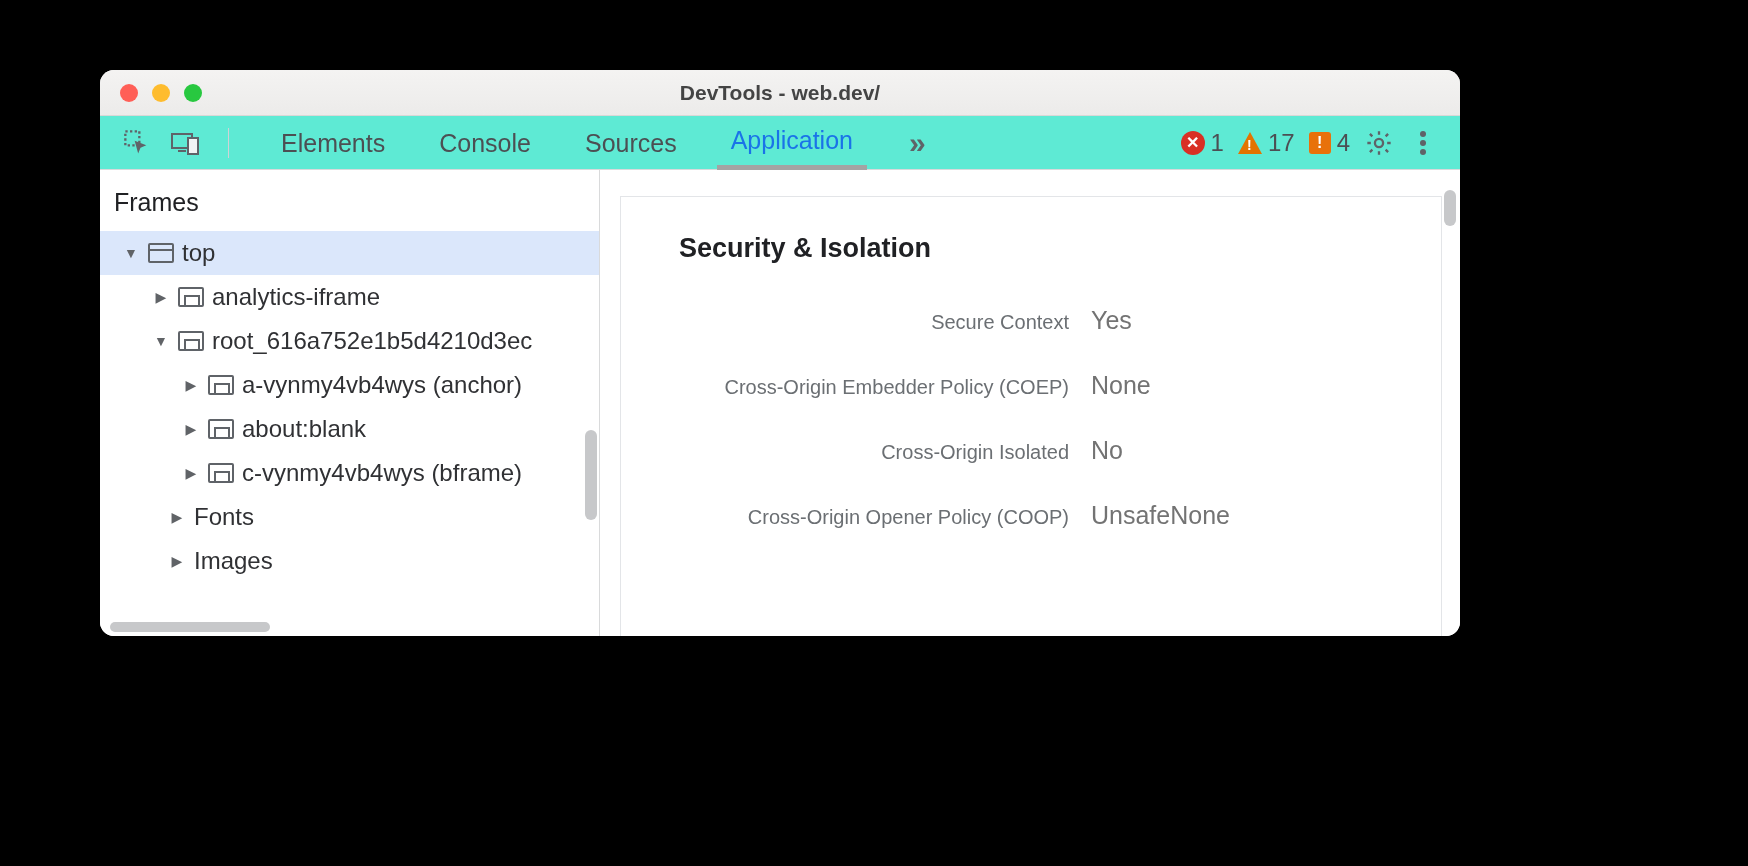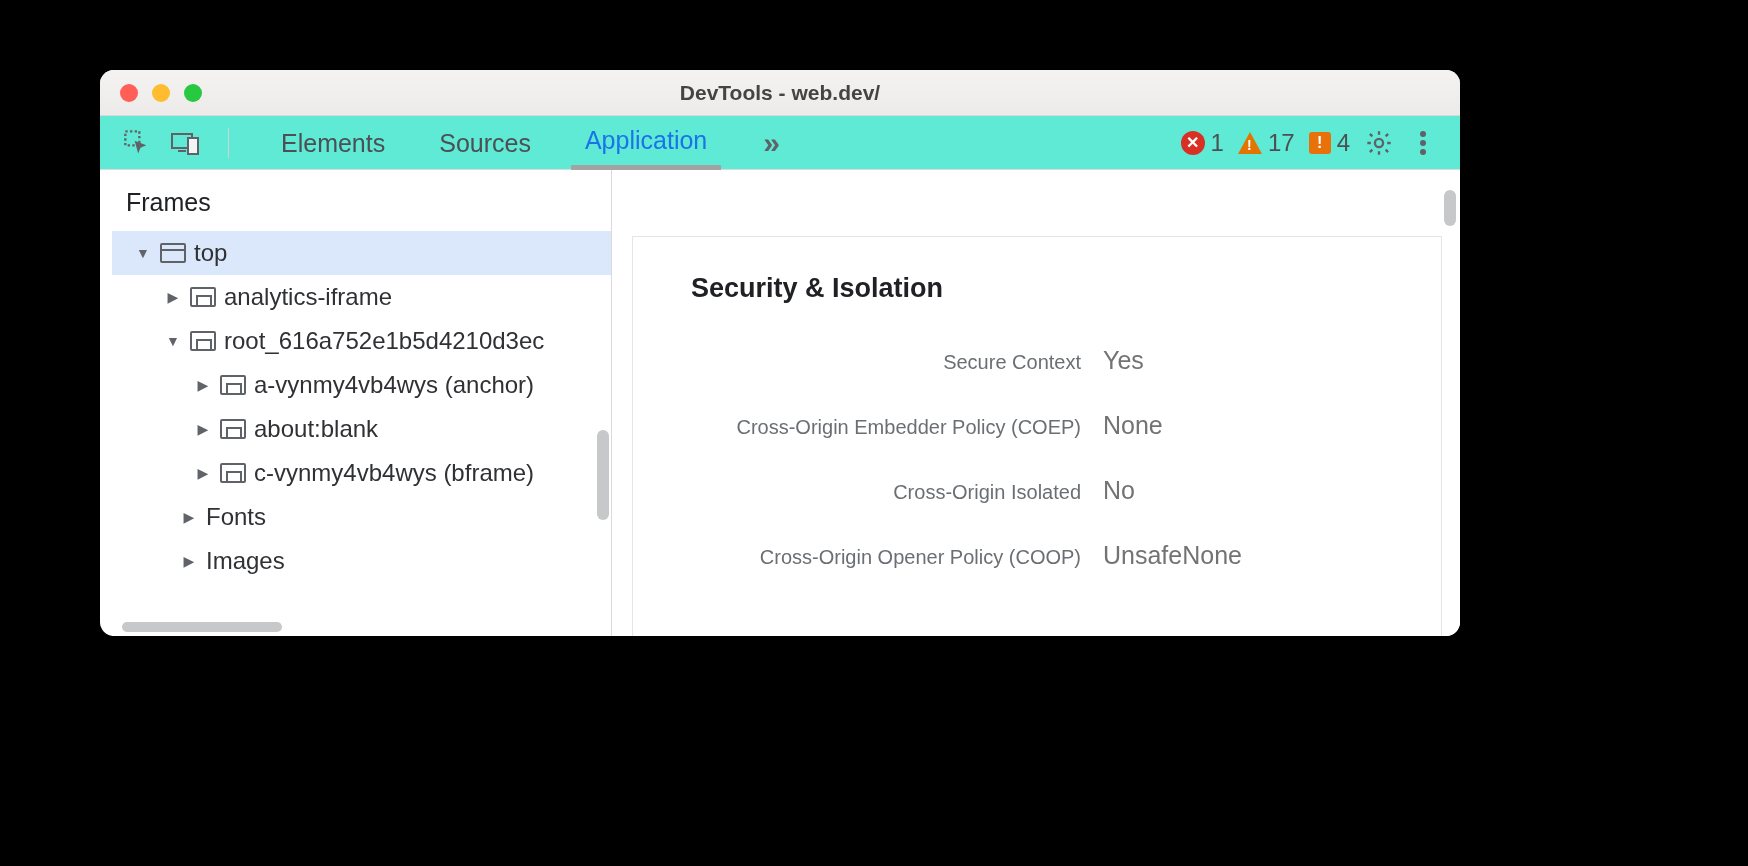--- a/index.html
+++ b/index.html
@@ -52,37 +52,37 @@
   .tb-right { margin-left: auto; display: flex; align-items: center; gap: 14px; padding-right: 22px; }
   .count-chip { display: inline-flex; align-items: center; gap: 6px; font-size: 24px; color: #4c4f53; }
   .badge { width: 24px; height: 24px; border-radius: 50%; display: inline-flex; align-items: center; justify-content: center; color: #fff; font-size: 16px; font-weight: 700; }
   .badge.err { background: #d93025; }
   .warn-tri { width: 0; height: 0; border-left: 12px solid transparent; border-right: 12px solid transparent; border-bottom: 22px solid #e37400; position: relative; }
   .warn-tri::after { content: "!"; position: absolute; left: -3px; top: 5px; color: #fff; font-size: 14px; font-weight: 700; }
   .issue-sq { width: 22px; height: 22px; background: #e8710a; display: inline-flex; align-items: center; justify-content: center; color: #fff; font-size: 16px; font-weight: 700; border-radius: 3px; }
   .gear, .kebab { width: 30px; height: 30px; display:inline-flex; align-items:center; justify-content:center; color:#5f6368; cursor:pointer; }
   .kebab svg circle { fill: #5f6368; }
   
-  .body { flex: 1 1 auto; display: flex; min-height: 0; padding-left: 12px; }
+  .body { flex: 1 1 auto; display: flex; min-height: 0; }
   .sidebar { width: 500px; border-right: 1px solid #d9dadb; display: flex; flex-direction: column; position: relative; background:#fff; overflow:hidden; }
   .sidebar-title { font-size: 25px; color: #202124; padding: 18px 14px 14px; }
   .tree { font-size: 24px; color: #303134; overflow: hidden; white-space: nowrap; flex:1; }
   .row { display: flex; align-items: center; height: 44px; gap: 8px; padding-right: 10px; cursor: pointer; }
   .row.selected { background: #dbe7fb; }
   .carets { display:inline-flex; align-items:center; justify-content:center; color:#606367; font-size:14px; width:18px; }
   .frame-icon { width: 26px; height: 20px; border: 2px solid #5f6368; border-radius: 2px; position: relative; flex:0 0 auto; }
   .frame-icon::before { content:""; position:absolute; left:0; right:0; top:4px; height:2px; background:#5f6368; }
   .iframe-icon { width: 26px; height: 20px; border: 2px solid #5f6368; border-radius: 2px; position: relative; flex:0 0 auto; }
   .iframe-icon::after { content:""; position:absolute; left:4px; top:6px; width:12px; height:8px; border:2px solid #5f6368; }
   .lbl { overflow: hidden; text-overflow: clip; }
   .sb-scroll-v { position: absolute; right: 2px; top: 260px; width: 12px; height: 90px; background: #c7c8ca; border-radius: 6px; }
   .sb-scroll-h { position: absolute; left: 10px; bottom: 4px; width: 160px; height: 10px; background: #c7c8ca; border-radius: 5px; }
   
   .main { flex: 1; position: relative; background:#fff; }
-  .main-inner { position:absolute; left:20px; right:18px; top:26px; bottom:0; border:1px solid #e3e5e8; border-bottom:none; background:#fff;margin-top:40px; }
+  .main-inner { position:absolute; left:20px; right:18px; top:26px; bottom:0; border:1px solid #e3e5e8; border-bottom:none; background:#fff; }
   .section-h { font-size: 27px; font-weight: 700; color: #202124; padding: 36px 0 24px 58px; }
   .kv { display:flex; align-items: baseline; padding: 18px 0; }
   .kv .k { width: 470px; text-align: right; color: #6b6f73; font-size: 20px; padding-right: 22px; }
   .kv .v { color: #737373; font-size: 25px; }
   .main-scroll { position:absolute; right:4px; top:20px; width:12px; height:36px; background:#c7c8ca; border-radius:6px; }
 </style>
 </head>
 <body>
 
 <div class="window">
@@ -108,20 +108,21 @@
         <svg width="30" height="26" viewBox="0 0 30 26" fill="none" stroke="#5f6368" stroke-width="2">
           <rect x="2" y="4" width="20" height="14"></rect>
           <line x1="8" y1="21" x2="16" y2="21"></line>
           <rect x="18" y="8" width="10" height="16" fill="#f1f3f4"></rect>
         </svg>
       </span>
       <span class="tb-sep"></span>
     </div>
     <div class="tabs">
       <div class="tab">Elements</div>
+      <div class="tab">Console</div>
       <div class="tab">Sources</div>
       <div class="tab active">Application</div>
       <div class="more-tabs">»</div>
     </div>
     <div class="tb-right">
       <span class="count-chip">
         <span class="badge err">✕</span>
         <span>1</span>
       </span>
       <span class="count-chip">

